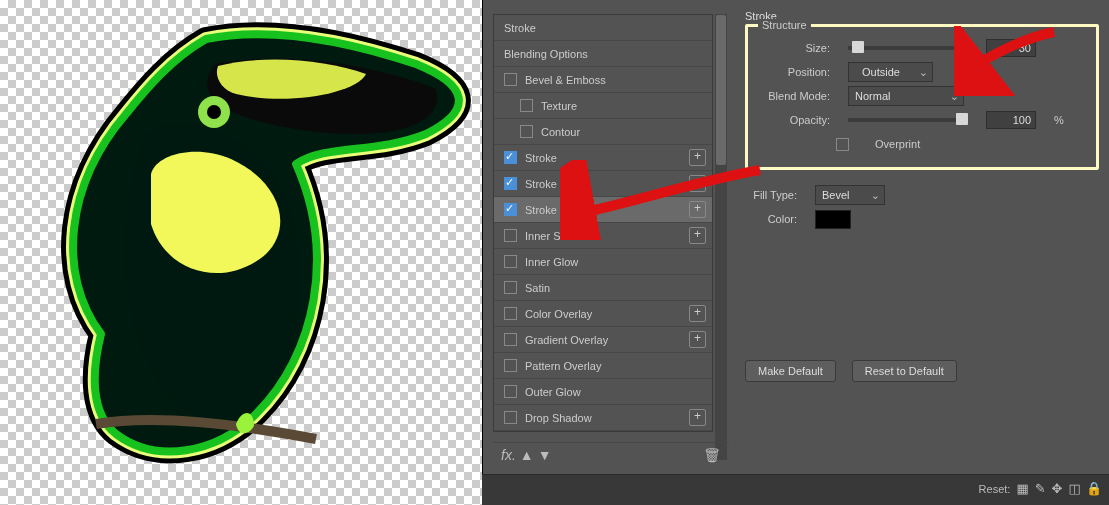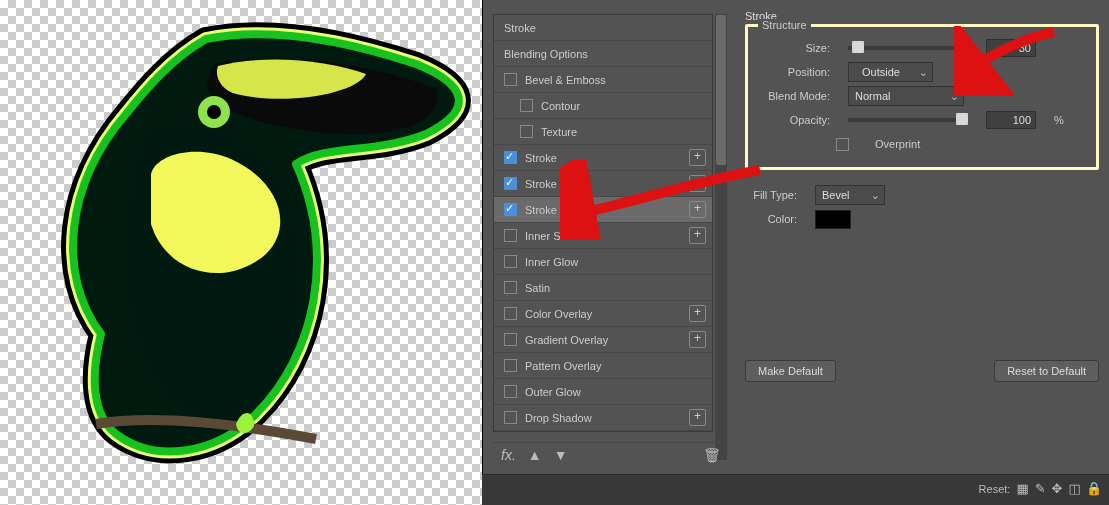--- a/index.html
+++ b/index.html
@@ -31,21 +31,21 @@
   .chk.on{background:#4a90d9;border-color:#4a90d9;}
   .chk.on::after{content:"✓";position:absolute;left:0;top:-2px;font-size:11px;color:#fff;}
   .spacer{flex:1;}
   .plusbtn{width:15px;height:15px;border:1px solid #888;border-radius:2px;color:#ccc;
     text-align:center;line-height:13px;font-size:12px;}
   .scrollbar{position:absolute;left:232px;top:14px;width:12px;height:446px;
     background:#444;}
   .scrollthumb{position:absolute;left:1px;top:1px;right:1px;height:150px;background:#6a6a6a;
     border-radius:2px;}
   .fxrow{position:absolute;left:10px;top:442px;width:220px;height:24px;
-    display:flex;align-items:center;gap:12px;padding:0 8px;border-top:1px solid #474747;}
+    display:flex;align-items:center;gap:4px;padding:0 8px;border-top:1px solid #474747;}
   .fxrow .t{flex:1;}
   .ic{color:#bbb;font-size:14px;}
   
   .opt{position:absolute;left:262px;top:6px;right:10px;}
   .grp-title{color:#ddd;margin:4px 0 2px 0;}
   .grp{border:3px solid #fef9c3;border-radius:2px;padding:8px 12px 10px 12px;margin-bottom:14px;
     position:relative;}
   .grp .legend{position:absolute;top:-8px;left:10px;background:#535353;padding:0 4px;color:#ccc;}
   .frow{display:flex;align-items:center;height:22px;margin:2px 0;gap:18px;}
   .lbl{width:70px;text-align:right;color:#ccc;}
@@ -53,21 +53,21 @@
   .slider .knob{position:absolute;top:-5px;width:12px;height:12px;background:#d8d8d8;
     border-radius:1px;}
   .numbox{width:40px;height:16px;background:#404040;border:1px solid #2f2f2f;color:#ddd;
     text-align:right;padding:0 4px;line-height:16px;}
   .sel{height:18px;background:#4b4b4b;border:1px solid #333;color:#ddd;padding:0 18px 0 6px;
     line-height:18px;position:relative;min-width:64px;}
   .sel::after{content:"⌄";position:absolute;right:4px;top:0;color:#bbb;}
   .swatch{width:34px;height:17px;background:#000;border:1px solid #222;}
   .btn{background:#5e5e5e;border:1px solid #3a3a3a;color:#ddd;padding:4px 12px;border-radius:3px;
     cursor:default;}
-  .btnsrow{display:flex;gap:16px;justify-content:space-between;margin-top:130px;}
+  .btnsrow{display:flex;gap:16px;justify-content:flex-start;margin-top:130px;}
   
   .arrow{position:absolute;pointer-events:none;}
   .lockrow{position:absolute;right:6px;top:6px;color:#bbb;display:flex;align-items:center;gap:6px;}
   .lockic{font-size:13px;}
 </style>
 </head>
 <body>
 
 <div class="canvas">
   <svg width="482" height="505" viewBox="0 0 482 505">
@@ -133,26 +133,26 @@
         <span>Blending Options</span>
       </div>
 
     <div class="srow">
           <span class="chk"></span>
           <span>Bevel &amp; Emboss</span>
           <span class="spacer"></span>
         </div>
         <div class="srow indent">
           <span class="chk"></span>
+          <span>Texture</span>
+          <span class="spacer"></span>
+        </div>
+        <div class="srow indent">
+          <span class="chk"></span>
           <span>Contour</span>
-          <span class="spacer"></span>
-        </div>
-        <div class="srow indent">
-          <span class="chk"></span>
-          <span>Texture</span>
           <span class="spacer"></span>
         </div>
         <div class="srow">
           <span class="chk on"></span>
           <span>Stroke</span>
           <span class="spacer"></span>
           <span class="plusbtn">+</span>
         </div>
         <div class="srow">
           <span class="chk on"></span>

